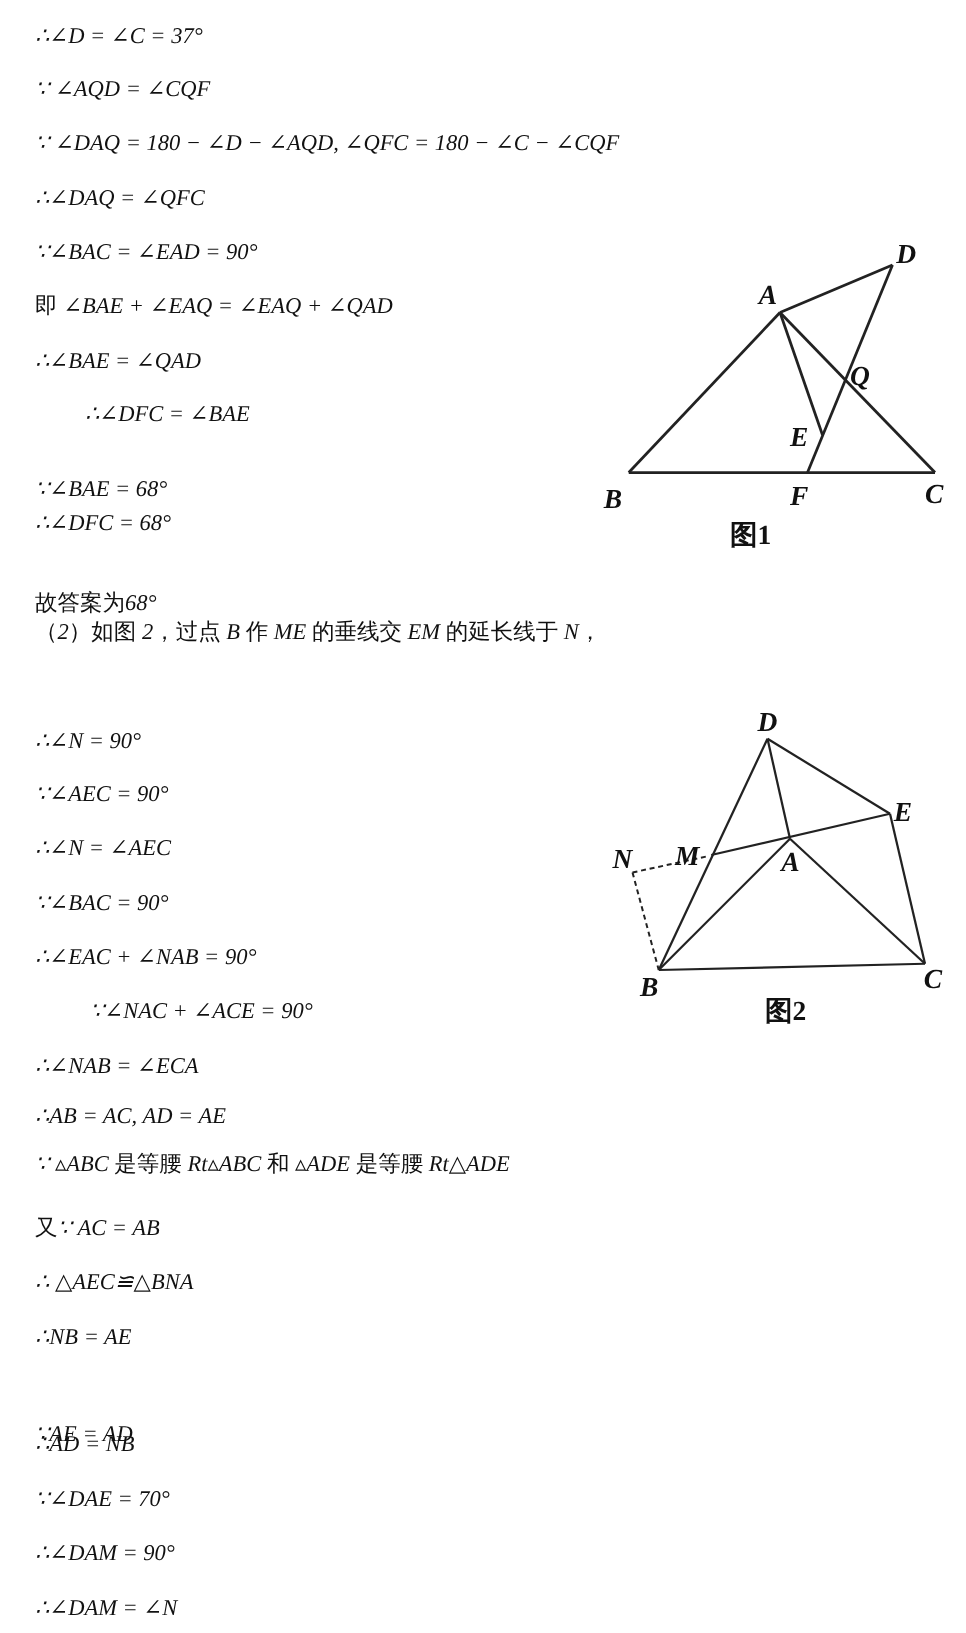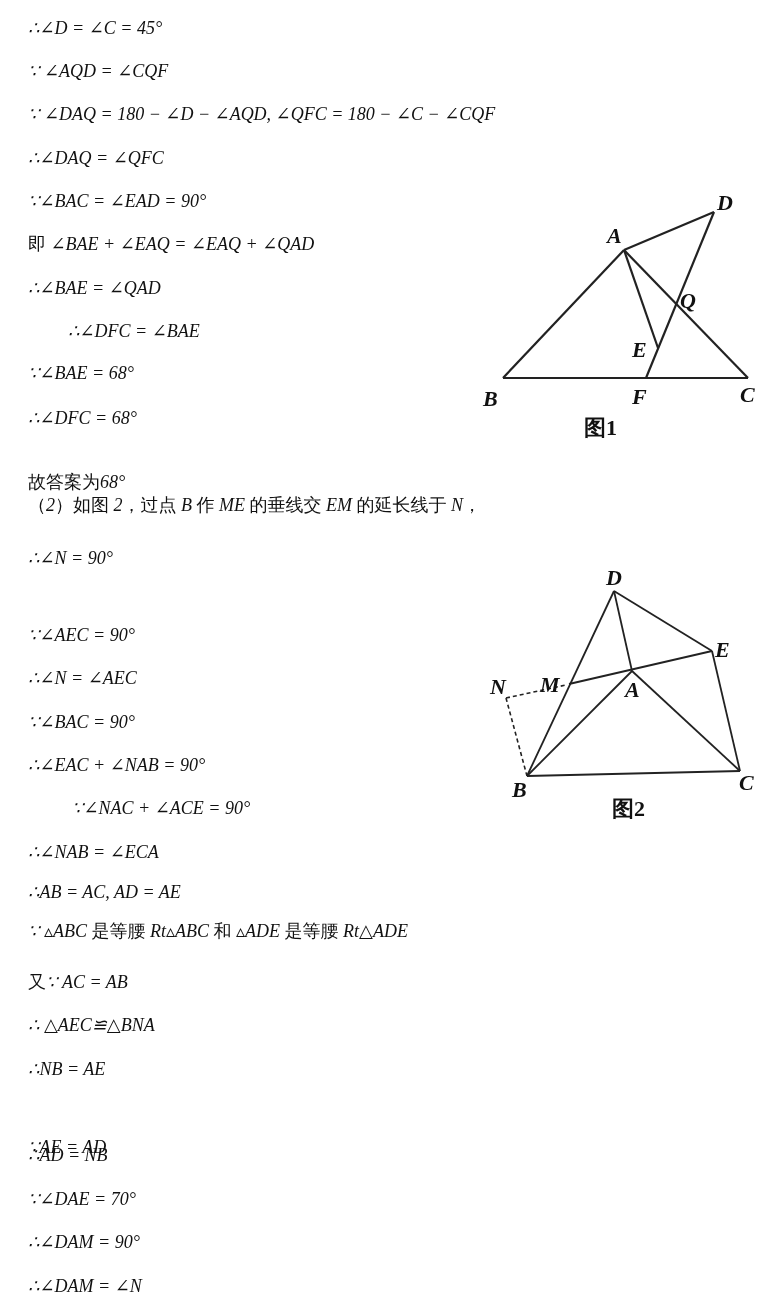--- a/index.html
+++ b/index.html
@@ -12,33 +12,33 @@
   .line .cn { font-style: normal; }
   .fig { position: absolute; }
   .fig svg { display: block; }
   .lbl { font-family: "Liberation Serif", serif; font-weight: bold; font-style: italic; font-size: 22px; fill: #111; }
   .cap { font-family: "Liberation Serif", "DejaVu Serif", serif; font-weight: bold; font-size: 22px; fill: #111; }
 </style>
 </head>
 <body>
 
 <div id="text-lines">
-    <div class="line" style="top: 17px;"><span>∴∠D = ∠C = 45°</span></div>
+    <div class="line" style="top: 17px;"><span>∴∠D = ∠C = 37°</span></div>
     <div class="line" style="top: 60px;"><span>∵ ∠AQD = ∠CQF</span></div>
     <div class="line" style="top: 103px;"><span>∵ ∠DAQ = 180 − ∠D − ∠AQD, ∠QFC = 180 − ∠C − ∠CQF</span></div>
     <div class="line" style="top: 147px;"><span>∴∠DAQ = ∠QFC</span></div>
     <div class="line" style="top: 190px;"><span>∵∠BAC = ∠EAD = 90°</span></div>
     <div class="line" style="top: 233px;"><span class="cn">即</span><span> ∠BAE + ∠EAQ = ∠EAQ + ∠QAD</span></div>
     <div class="line" style="top: 277px;"><span>∴∠BAE = ∠QAD</span></div>
     <div class="line" style="top: 320px; margin-left: 40px;"><span>∴∠DFC = ∠BAE</span></div>
-    <div class="line" style="top: 362px;"><span>∵∠BAE = 68°</span></div>
+    <div class="line" style="top: 380px;"><span>∵∠BAE = 68°</span></div>
     <div class="line" style="top: 407px;"><span>∴∠DFC = 68°</span></div>
     <div class="line" style="top: 471px;"><span class="cn">故答案为</span><span>68°</span></div>
     <div class="line" style="top: 494px;"><span class="cn">（</span><span>2</span><span class="cn">）如图</span><span> 2</span><span class="cn">，过点</span><span> B </span><span class="cn">作</span><span> ME </span><span class="cn">的垂线交</span><span> EM </span><span class="cn">的延长线于</span><span> N</span><span class="cn">，</span></div>
-    <div class="line" style="top: 547px; font-style: italic;"><span>∴∠N = 90°</span></div>
+    <div class="line" style="top: 581px; font-style: italic;"><span>∴∠N = 90°</span></div>
     <div class="line" style="top: 624px;"><span>∵∠AEC = 90°</span></div>
     <div class="line" style="top: 667px;"><span>∴∠N = ∠AEC</span></div>
     <div class="line" style="top: 711px;"><span>∵∠BAC = 90°</span></div>
     <div class="line" style="top: 754px;"><span>∴∠EAC + ∠NAB = 90°</span></div>
     <div class="line" style="top: 797px; margin-left: 44px;"><span>∵∠NAC + ∠ACE = 90°</span></div>
     <div class="line" style="top: 841px;"><span>∴∠NAB = ∠ECA</span></div>
     <div class="line" style="top: 884px; margin-top: 36px;"><span>∵ ▵ABC </span><span class="cn">是等腰</span><span> Rt▵ABC </span><span class="cn">和</span><span> ▵ADE </span><span class="cn">是等腰</span><span> Rt△ADE</span></div>
     <div class="line" style="top: 881px;"><span>∴AB = AC, AD = AE</span></div>
     <div class="line" style="top: 971px;"><span class="cn">又</span><span>∵ AC = AB</span></div>
     <div class="line" style="top: 1014px;"><span>∴ △AEC≌△BNA</span></div>

